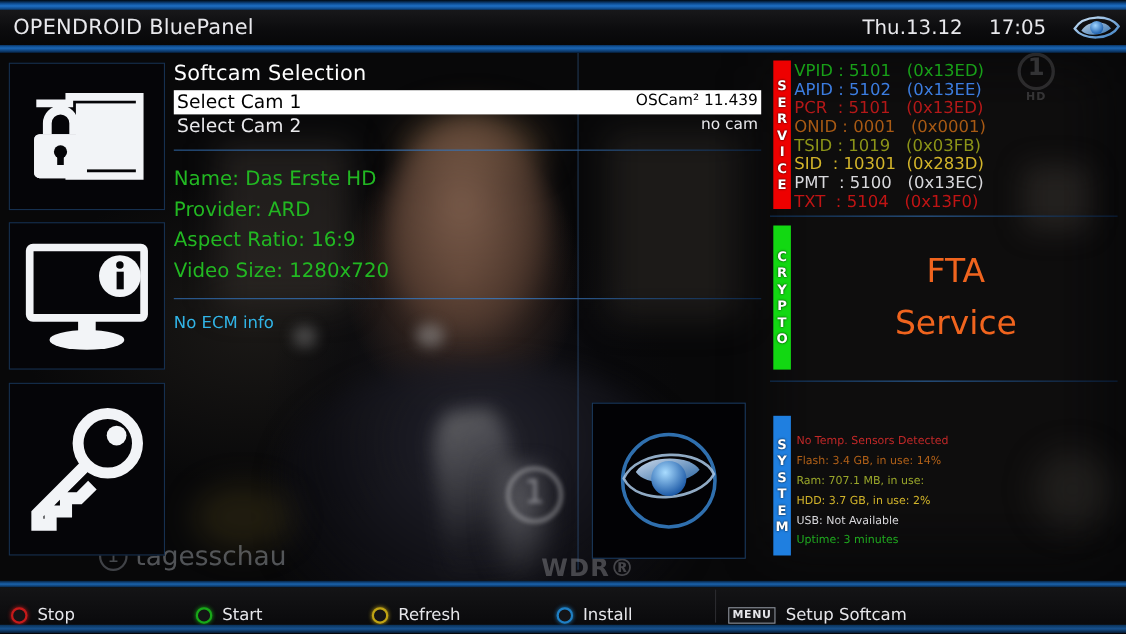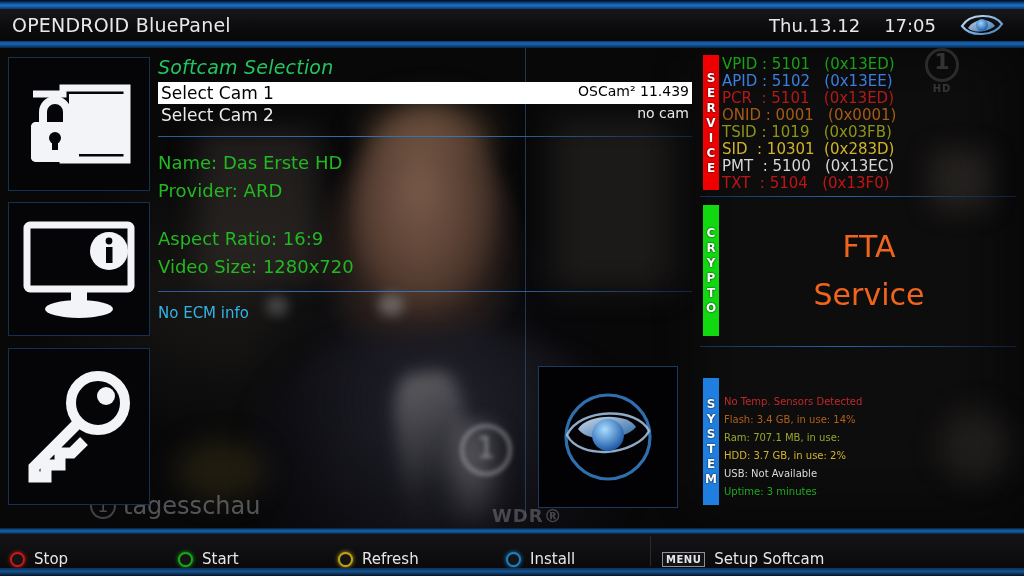--- a/index.html
+++ b/index.html
@@ -69,21 +69,21 @@
     border-radius: 50%; border: 4px solid rgba(165,165,170,0.55);
     filter: blur(2px);
   }
   .vb-ard-1::after {
     content: "1"; position: absolute; left: 0; right: 0; top: 2px;
     text-align: center; font-size: 30px; color: rgba(180,180,185,0.6);
     font-family: "DejaVu Sans", sans-serif;
   }
   .vb-wdr {
     position: absolute; left: 492px; top: 505px;
-    font-size: 18px; font-weight: bold; letter-spacing: 1px;
+    font-size: 22px; font-weight: bold; letter-spacing: 1px;
     color: rgba(150,150,155,0.42); filter: blur(0.6px);
     font-family: "DejaVu Sans", sans-serif;
   }
   .vb-right-dark { left: 700px; top: 60px; width: 300px; height: 440px; border-radius: 10px;
     background: rgba(20,18,17,0.5); filter: blur(22px); }
   .vb-hd-logo {
     position: absolute; left: 920px; top: 48px; width: 44px; height: 50px;
     opacity: 0.25;
     font-weight: bold;
   }
@@ -131,21 +131,21 @@
   }
   .header {
     position: absolute; left: 0; top: 9px; width: 1024px; height: 32px;
     background: linear-gradient(180deg, #18181a 0%, #0c0c0e 55%, #070708 100%);
     display: flex; align-items: center; justify-content: space-between;
   }
   .header-title {
     font-size: 19px; color: #e8e8ec; padding-left: 12px;
     letter-spacing: 0.2px;
   }
-  .header-right { display: flex; align-items: center; gap: 24px; padding-right: 20px; }
+  .header-right { display: flex; align-items: center; gap: 24px; padding-right: 5px; }
   .header-date { font-size: 18px; color: #e8e8ec; }
   .header-time { font-size: 18px; color: #e8e8ec; }
   .header-underglow {
     position: absolute; left: 0; top: 41px; width: 1024px; height: 7px;
     background: linear-gradient(180deg, #0b3e76 0%, #1a66b5 40%, #062447 100%);
   }
   .eye-logo {
     position: relative; width: 44px; height: 30px;
   }
 
@@ -344,38 +344,38 @@
 
   <div class="icon-box" id="icon-key">
     <svg width="118" height="120" viewBox="0 0 118 120">
       <circle cx="78" cy="36" r="27" fill="none" stroke="#f2f4f7" stroke-width="10"></circle>
       <circle cx="86" cy="29" r="9" fill="#f2f4f7"></circle>
       <path d="M60 54 L14 100 L14 110 L26 110 L26 98 L40 98 L40 86 L52 86 L64 74" fill="none" stroke="#f2f4f7" stroke-width="11" stroke-linejoin="miter"></path>
     </svg>
   </div>
 
   <div class="center">
-    <div class="sc-title" style="color: #22c55e; font-style: italic;">Softcam Selection</div>
+    <div class="sc-title" style="color: #ffffff;">Softcam Selection</div>
 
     <div class="cam-row selected">
       <span class="cam-label">Select Cam 1</span>
       <span class="cam-value">OSCam² 11.439</span>
     </div>
     <div class="cam-row">
       <span class="cam-label">Select Cam 2</span>
       <span class="cam-value">no cam</span>
     </div>
 
 
     <div class="hr-blue"></div>
 
     <div class="svc-info">
       <div style="color: rgb(34, 184, 34);">Name: Das Erste HD</div>
       <div style="color: rgb(34, 184, 34);">Provider: ARD</div>
-      <div style="color: rgb(34, 184, 34); margin-top: 20px;">Aspect Ratio: 16:9</div>
+      <div style="color: rgb(34, 184, 34);">Aspect Ratio: 16:9</div>
       <div style="color: rgb(34, 184, 34);">Video Size: 1280x720</div>
     </div>
 
     <div class="hr-blue"></div>
 
     <div class="ecm" style="color: rgb(49, 180, 230);">No ECM info</div>
   </div>
 
   <div class="logo-box">
     <svg width="112" height="108" viewBox="0 0 112 108">

